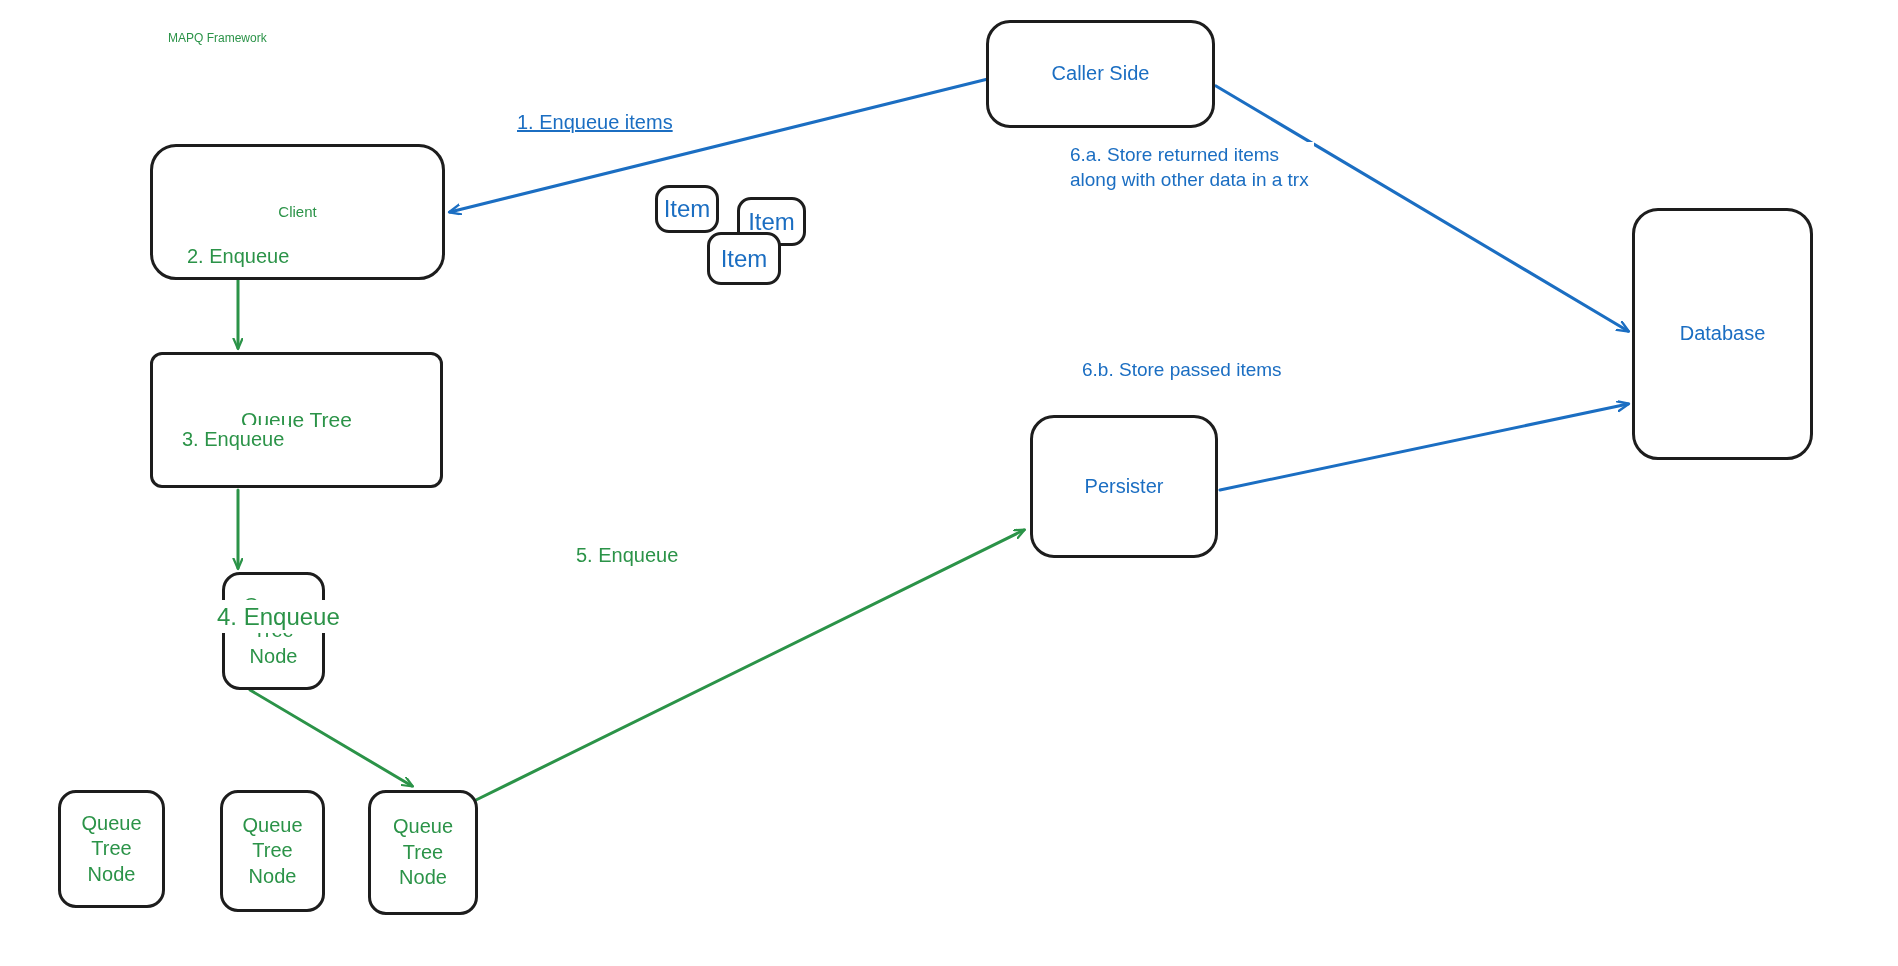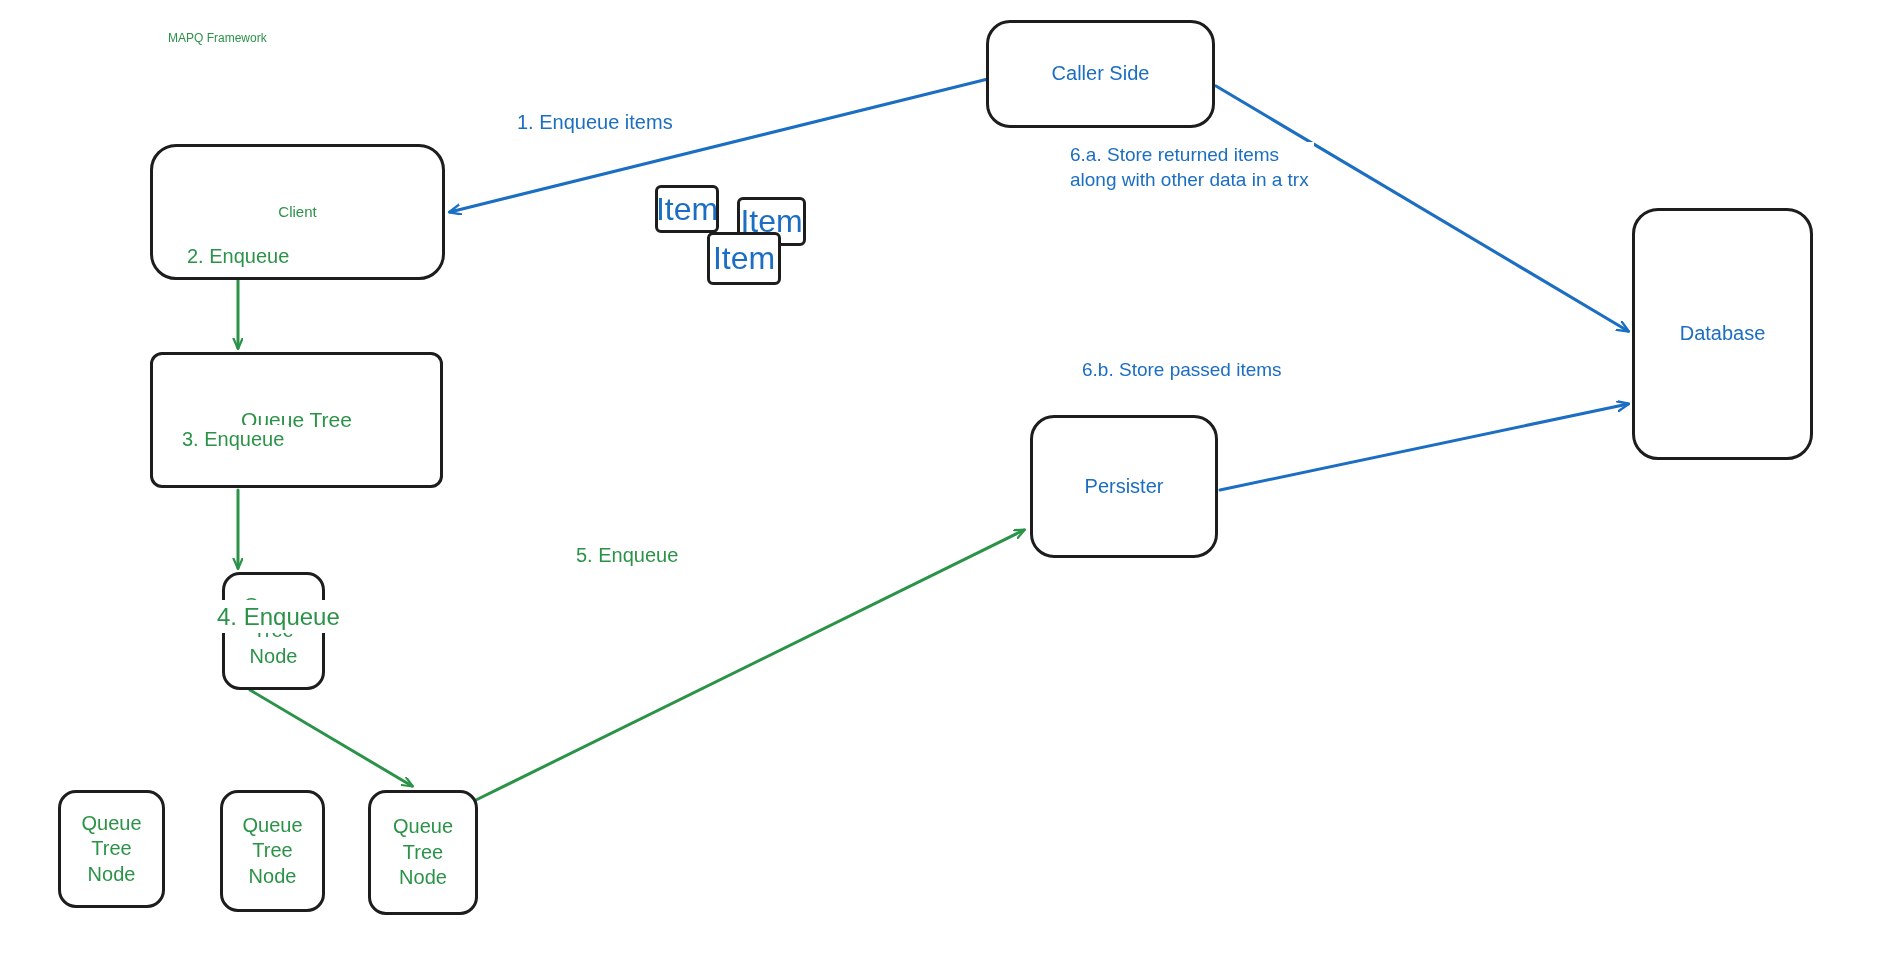--- a/index.html
+++ b/index.html
@@ -52,41 +52,41 @@
   .n-qtn-c     { left:368px; top:790px;  width:110px; height:125px; border-radius:18px; font-size:20px; }
   .n-caller    { left:986px; top:20px;   width:229px; height:108px; border-radius:24px; font-size:20px; }
   .n-database  { left:1632px;top:208px;  width:181px; height:252px; border-radius:26px; font-size:20px; }
   .n-persister { left:1030px;top:415px;  width:188px; height:143px; border-radius:24px; font-size:20px;text-align:right; }
 
   .item-box {
     position: absolute;
     box-sizing: border-box;
     border: 3px solid #1d1d1d;
     background: #ffffff;
-    border-radius: 6px;
+    border-radius: 14px;
     display: flex;
     align-items: center;
     justify-content: center;
-    font-size: 32px;
+    font-size: 24px;
     color: #1b6ec2;
   }
   .item-1 { left:655px; top:185px; width:64px;  height:48px; z-index: 4; }
   .item-2 { left:737px; top:197px; width:69px;  height:49px; z-index: 3; }
   .item-3 { left:707px; top:232px; width:74px;  height:53px; z-index: 5; }
 
   .edge-label {
     position: absolute;
     background: #ffffff;
     padding: 1px 5px;
     white-space: pre-line;
     line-height: 1.3;
     z-index: 6;
   }
   .lbl-title     { left:163px;  top:30px;   font-size:12px; }
-  .lbl-1         { left:512px;  top:108px;  font-size:20px; }
+  .lbl-1         { left:512px;  top:108px;  font-size:20px;text-decoration:underline; }
   .lbl-2         { left:182px;  top:242px;  font-size:20px; }
   .lbl-3         { left:177px;  top:425px;  font-size:20px; }
   .lbl-4         { left:212px;  top:600px;  font-size:24px; }
   .lbl-5         { left:571px;  top:541px;  font-size:20px; }
   .lbl-6a        { left:1065px; top:142px;  font-size:19px; text-align:left; }
   .lbl-6b        { left:1077px; top:357px;  font-size:19px; }
 </style>
 </head>
 <body>
 

